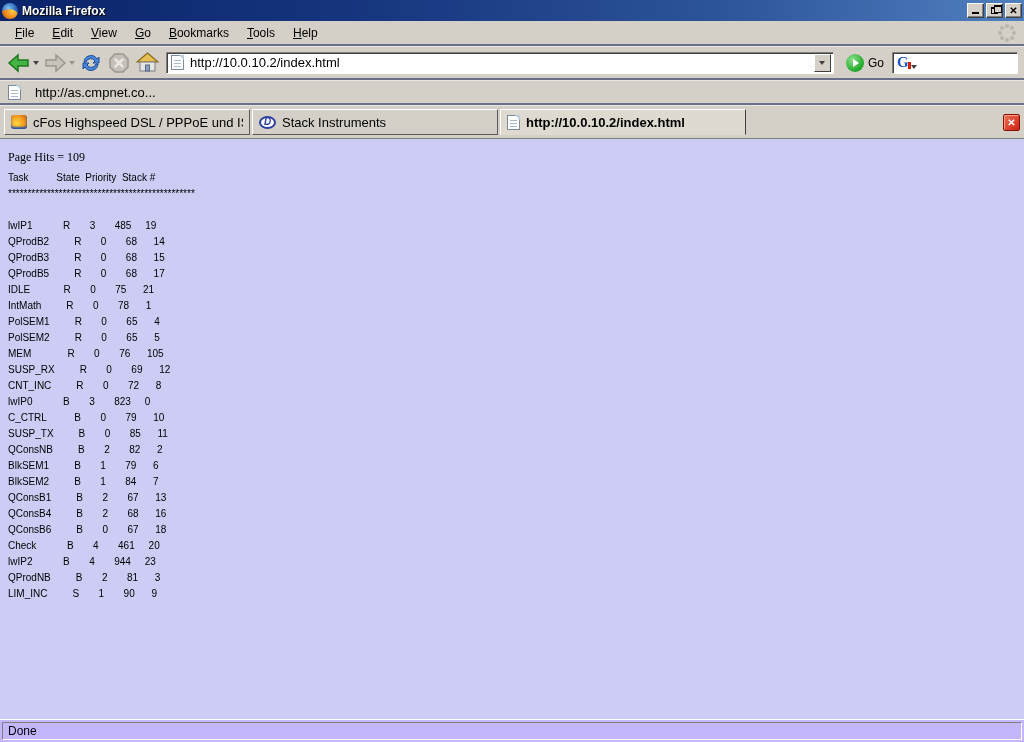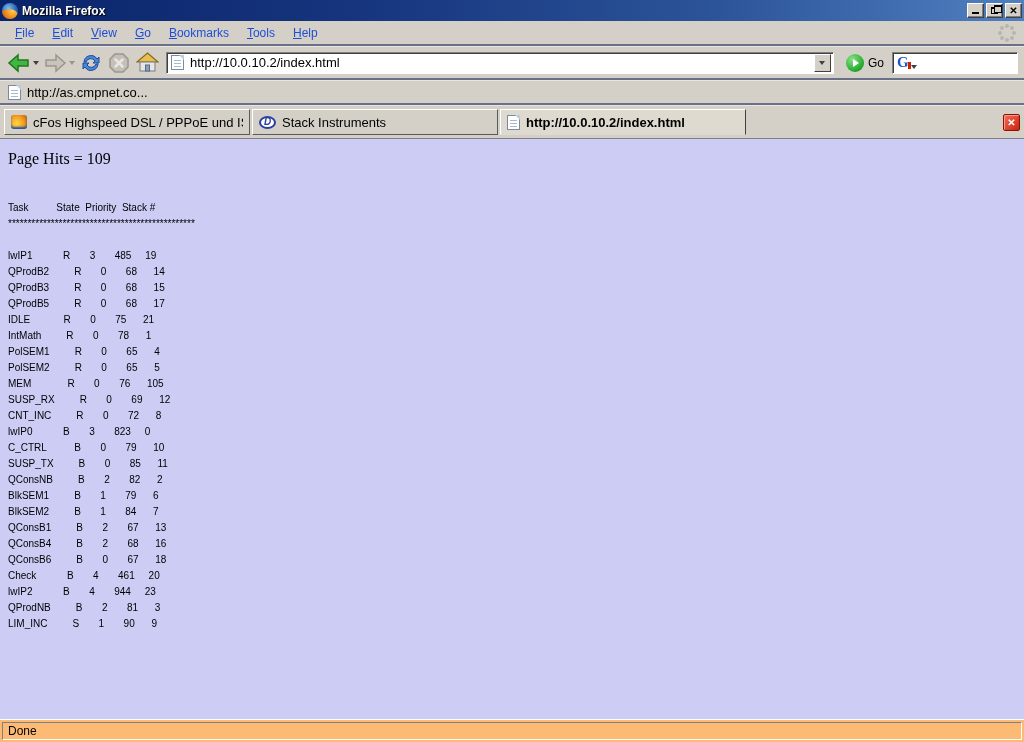--- a/index.html
+++ b/index.html
@@ -41,21 +41,21 @@
   .glyph-min { width:7px; height:3px; border-bottom:2px solid #000; margin-top:4px; }
   .glyph-restore { width:7px; height:7px; border:1px solid #000; border-top:2px solid #000; position:relative; }
   .glyph-restore::before { content:""; position:absolute; left:2px; top:-4px; width:6px; height:5px; border:1px solid #000; border-top:2px solid #000; background:#d4d0c8; }
   .glyph-close { font-size:10px; line-height:1; }
   
   .menubar {
     height:23px; flex:0 0 23px; background:#d4d0c8;
     display:flex; align-items:center; padding:0 6px; gap:0;
     position:relative;
   }
-  .menu-item { padding:3px 9px; color:#1d4ed8; }
+  .menu-item { padding:3px 9px; color:#000000; }
   .menu-item u { text-decoration:underline; }
   .throbber {
     position:absolute; right:8px; top:3px; width:18px; height:18px;
   }
   .throbber i { position:absolute; width:4px; height:4px; border-radius:50%; background:#b8b5ad; }
   .sep2 { height:3px; flex:0 0 3px; background:#6a6f8a; border-bottom:1px solid #e8e6e0; }
   
   .navbar {
     height:31px; flex:0 0 31px; background:#d4d0c8;
     display:flex; align-items:center; padding:0 6px; gap:2px;
@@ -97,21 +97,21 @@
   .page-icon::before {
     content:""; position:absolute; right:-1px; top:-1px;
     border-style:solid; border-width:0 5px 5px 0; border-color:transparent #b9cce0 transparent transparent;
   }
   .page-icon::after { content:""; position:absolute; left:2px; top:4px; width:7px; height:1px; background:#a9b9cc; box-shadow:0 3px 0 #a9b9cc, 0 6px 0 #a9b9cc; }
   
   .bookmarksbar {
     height:22px; flex:0 0 22px; background:#d4d0c8;
     display:flex; align-items:center; padding:0 8px; gap:7px;
   }
-  .bookmark-item { display:flex; align-items:center; gap:6px; font-size:13px; color:#000; }
+  .bookmark-item { display:flex; align-items:center; gap:14px; font-size:13px; color:#000; }
   
   .tabbar {
     height:33px; flex:0 0 33px; background:#d4d0c8;
     display:flex; align-items:flex-end; padding:3px 4px 3px 4px;
     border-bottom:1px solid #808080;
   }
   .tab {
     width:246px; height:26px; display:flex; align-items:center; gap:6px;
     padding:0 6px; background:#d4d0c8;
     border:1px solid; border-color:#fff #5a5a5a #5a5a5a #fff;
@@ -137,25 +137,25 @@
     border:1px solid #881100; border-radius:2px;
     color:#fff; font-weight:bold; font-size:10px;
     display:flex; align-items:center; justify-content:center;
     box-shadow:inset 1px 1px 0 #ff9988;
   }
   
   .content {
     flex:1 1 auto; background:#ccccf5; color:#000; overflow:hidden;
     padding:11px 8px 0 8px;
   }
-  .page-hits { font-family:"Liberation Serif",serif; font-size:16px; margin-bottom:32px; }
+  .page-hits { font-family:"Liberation Serif",serif; font-size:12px; margin-bottom:5px; }
   .task-table { font-family:Liberation Sans, sans-serif; font-size:10px; line-height:16px; white-space:pre; }
   
   .statusbar {
-    height:23px; flex:0 0 23px; background:#fdba74;
+    height:23px; flex:0 0 23px; background:#c4b5fd;
     border-top:1px solid #fff; display:flex; align-items:center; padding:1px 2px 2px 2px;
   }
   .status-panel {
     flex:1; height:18px; border:1px solid; border-color:#808080 #fff #fff #808080;
     display:flex; align-items:center; padding:0 5px; font-size:12px; color:#000;
   }
   svg { display:block; }
 </style>
 </head>
 <body>

